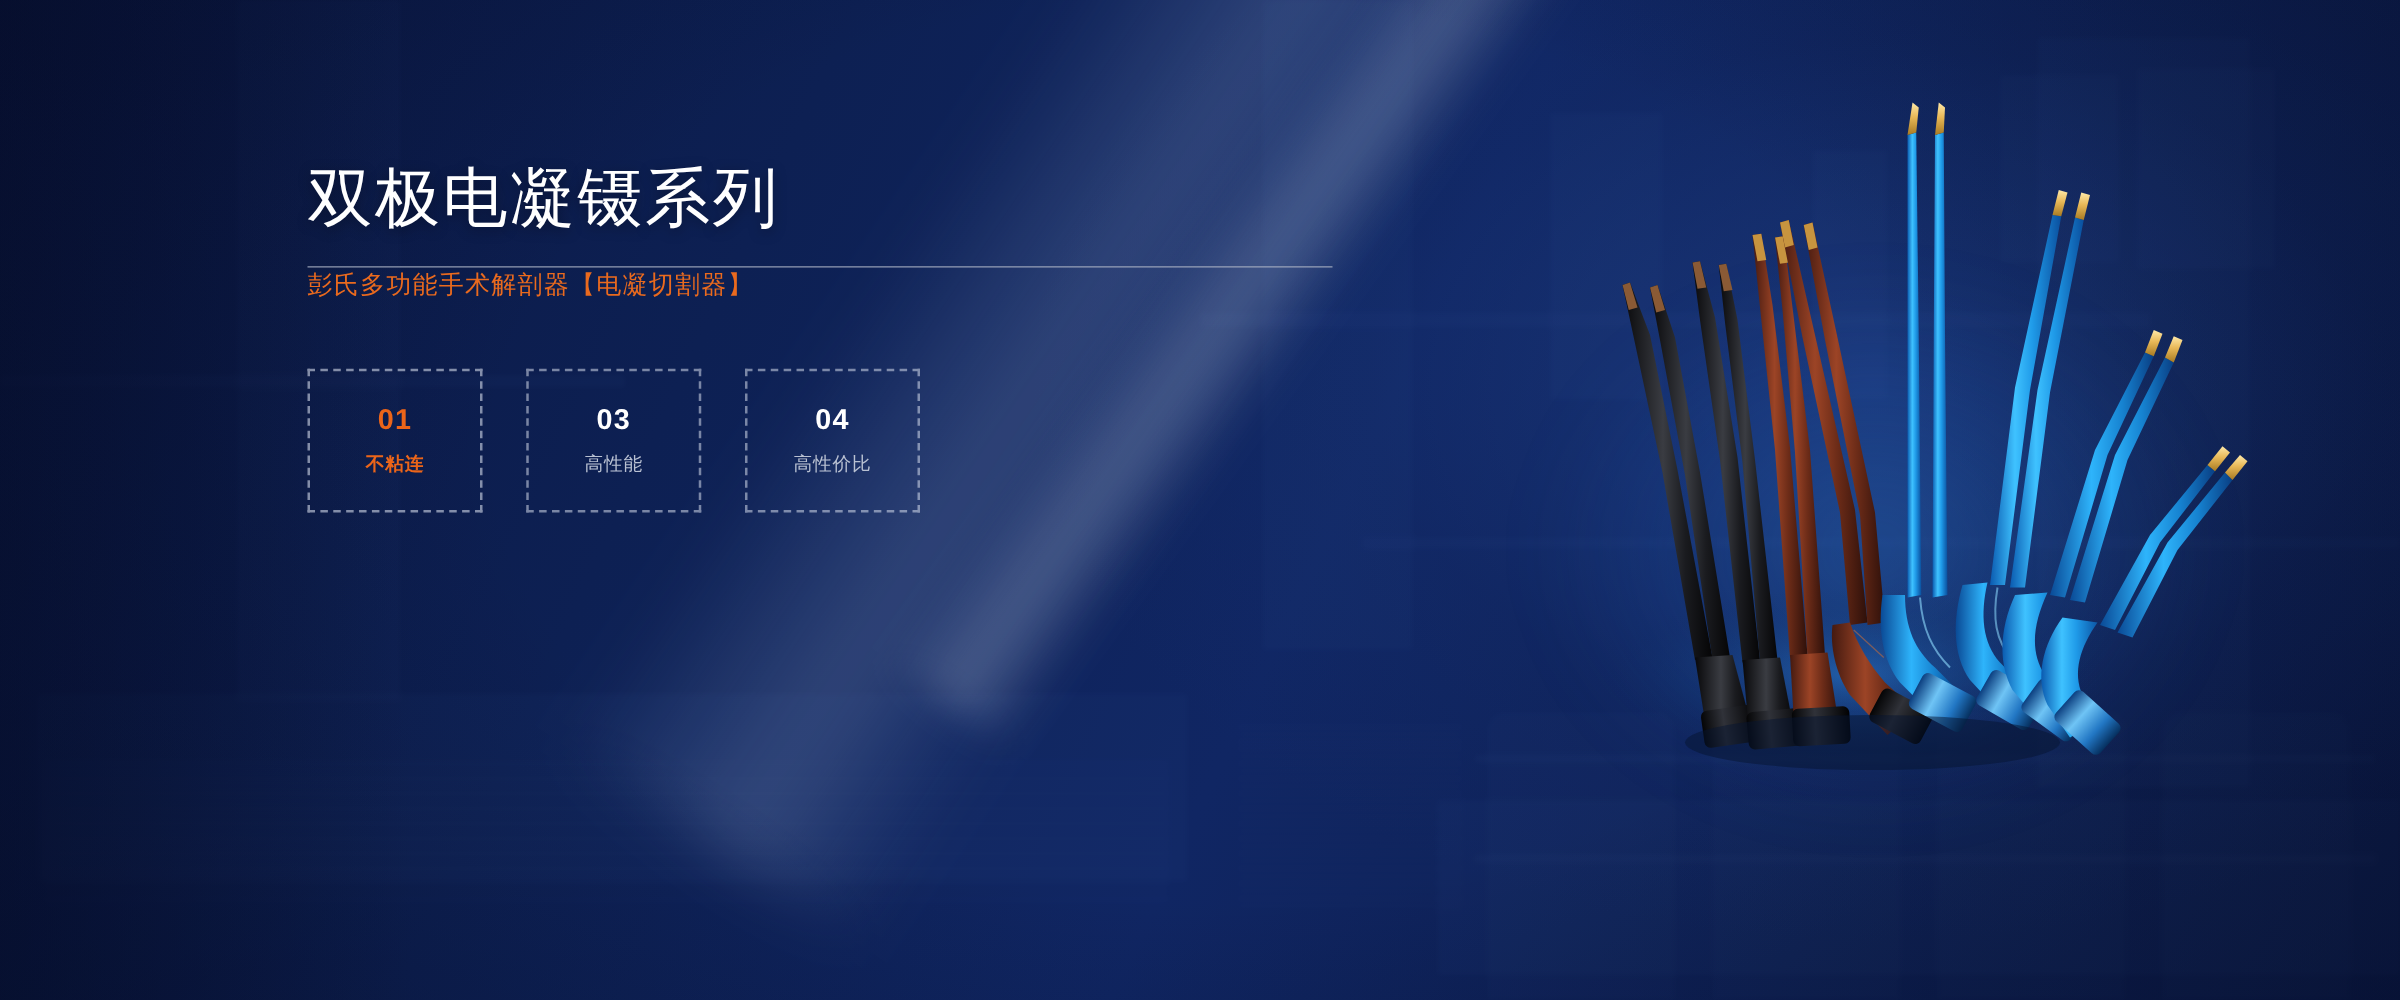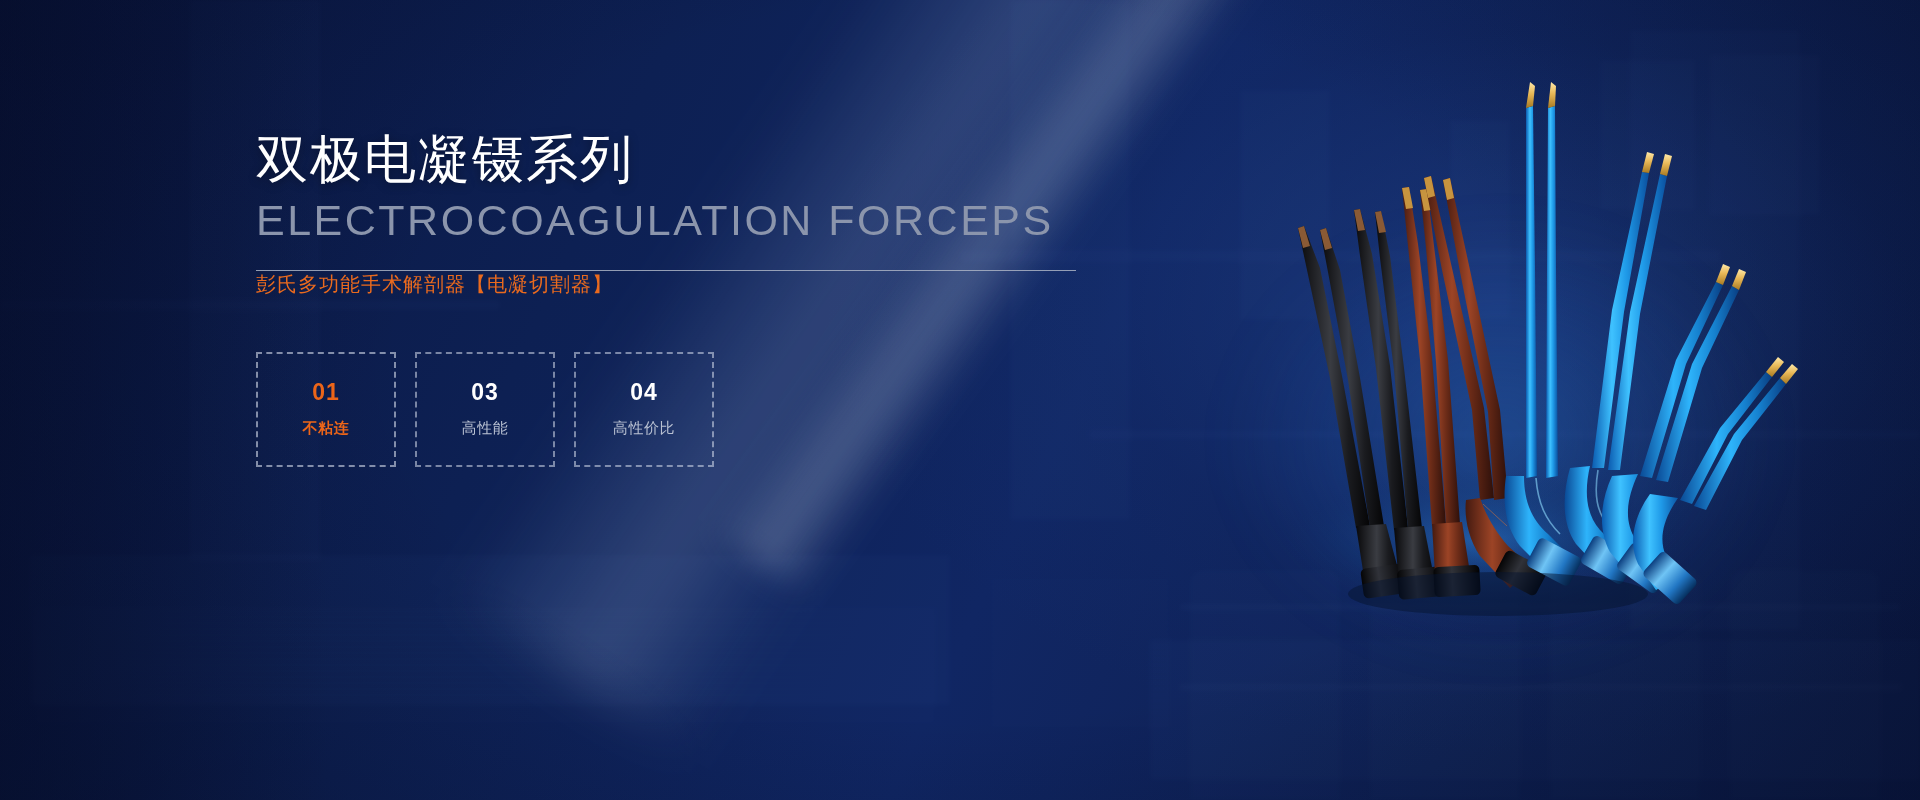--- a/index.html
+++ b/index.html
@@ -107,21 +107,21 @@
   }
   .leftdark {
     position:absolute; left:0; top:0; width:330px; height:800px;
     background:linear-gradient(to right, rgba(6,14,44,0.55), rgba(6,14,44,0));
     pointer-events:none;
   }
 
   
   .content {
     position:absolute;
-    left:256px; top:132px;
+    left:246px; top:132px;
     width:830px;
     z-index:30;
   }
   .title-cn {
     font-size:52px;
     line-height:1.05;
     color:#ffffff;
     font-weight:400;
     letter-spacing:2px;
     text-shadow:0 2px 10px rgba(0,0,0,0.35);
@@ -145,21 +145,21 @@
     font-size:20px;
     color:#ea6a1e;
     letter-spacing:1px;
     font-weight:400;
   }
 
   
   .features {
     margin-top:54px;
     display:flex;
-    gap:19px;
+    gap:35px;
   }
   .feature {
     width:140px; height:115px;
     display:flex;
     flex-direction:column;
     align-items:center;
     justify-content:center;
     border:2px dashed rgba(236,240,248,0.55);
   }
   .feature .num {
@@ -359,21 +359,20 @@
       </g>
 
       <ellipse cx="318" cy="534" rx="150" ry="22" fill="#06142f" opacity="0.5"></ellipse>
     </svg>
   </div>
 
   <div class="content">
 
     <h1 class="title-cn">双极电凝镊系列</h1>
 
-    <div class="title-en">ELECTROCOAGULATION FORCEPS</div>
 
     <div class="divider"></div>
 
     <div class="subtitle">彭氏多功能手术解剖器【电凝切割器】</div>
 
     <div class="features">
 
       <div class="feature accent">
         <div class="num">01</div>
         <div class="lbl">不粘连</div>

